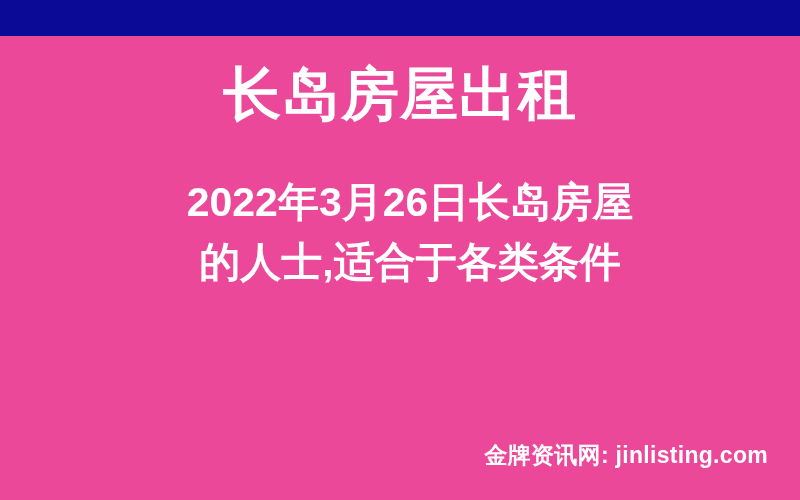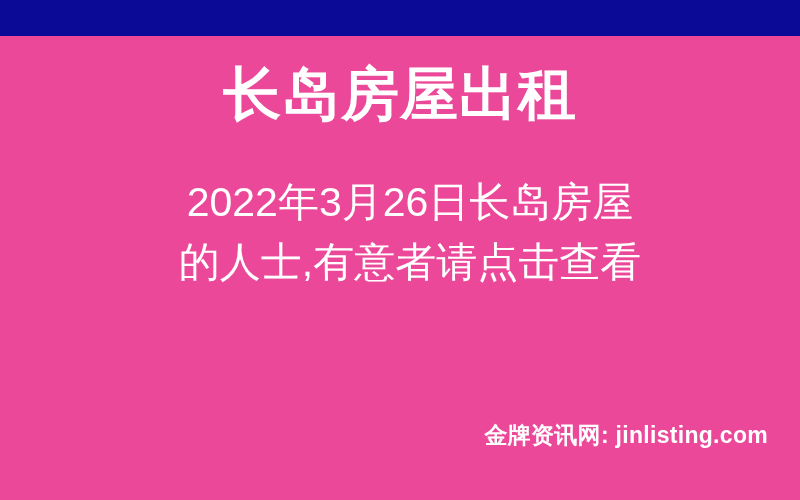--- a/index.html
+++ b/index.html
@@ -38,53 +38,53 @@
   }
 
   
   #body-block {
     position: absolute;
     top: 136px;
     left: 122px;
     width: 576px;
     color: #ffffff;
     font-size: 41px;
-    font-weight: normal;
+    font-weight: bold;
     line-height: 60px;
     text-align: center;
   }
   #body-block .body-line {
     display: block;
     white-space: nowrap;
   }
 
   
   #footer {
     position: absolute;
-    top: 384px;
+    top: 404px;
     right: 32px;
     color: #ffffff;
     font-size: 23px;
     font-weight: bold;
     letter-spacing: 0.3px;
     white-space: nowrap;
   }
   #footer .site-name { }
   #footer .site-url { }
 </style>
 </head>
 <body style="background: rgb(10, 10, 150);">
 
 <div id="poster" style="background: #ec4899; margin-top: 36px;">
 
   <div id="title" style="color: rgb(255, 255, 255);">长岛房屋出租</div>
 
   <div id="body-block" style="color: rgb(255, 255, 255);">
     <span class="body-line">2022年3月26日长岛房屋</span>
-    <span class="body-line">的人士,有意者请点击查看</span>
+    <span class="body-line">的人士,适合于各类条件</span>
   </div>
 
   <div id="footer" style="color: rgb(255, 255, 255);">
     <span class="site-name">金牌资讯网:</span>
     <span class="site-url">jinlisting.com</span>
   </div>
 
 </div>
 
 </body></html>

